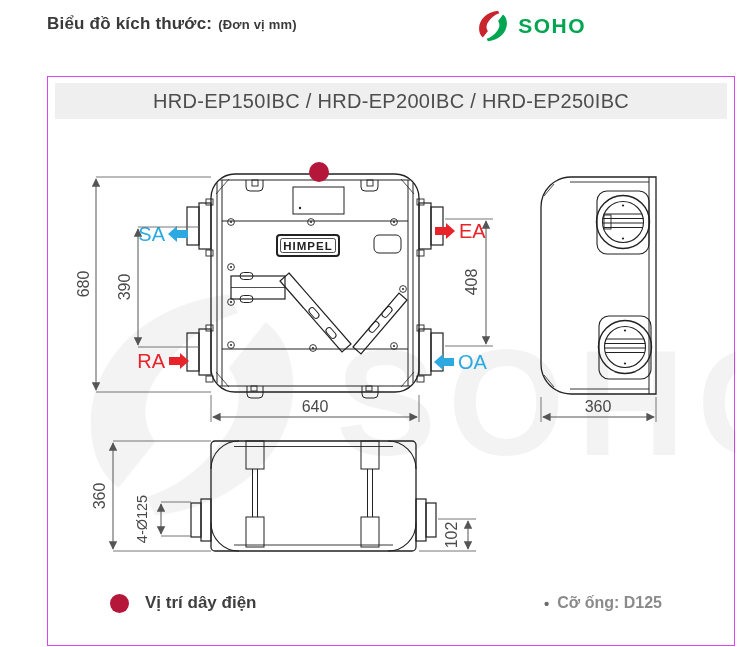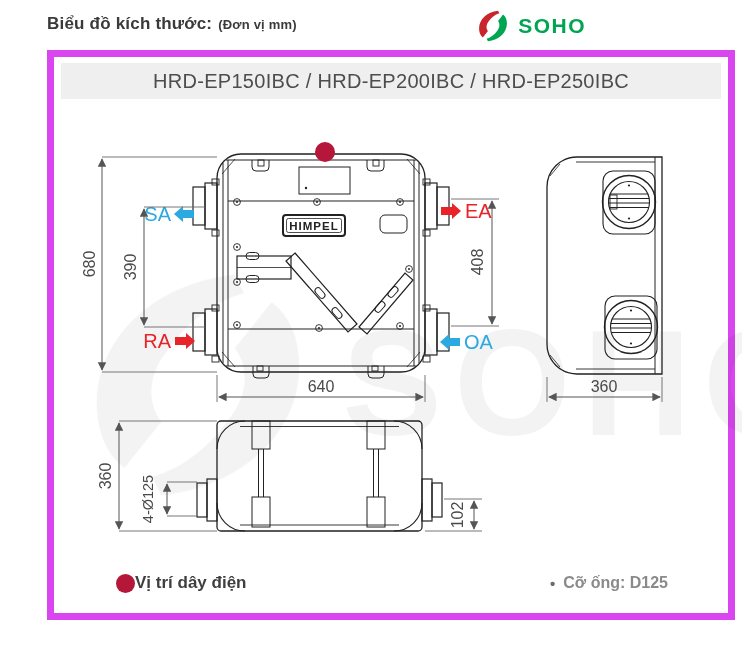--- a/index.html
+++ b/index.html
@@ -6,29 +6,29 @@
   body{width:750px;height:647px;position:relative;font-family:"Liberation Sans",sans-serif;overflow:hidden;}
 
   
   .topbar{position:absolute;left:0;top:0;width:614px;height:56px;}
   .page-title{position:absolute;left:47px;top:14px;font-size:17px;font-weight:bold;color:#3a3a3a;letter-spacing:.2px;}
   .page-title .unit{font-size:13px;margin-left:6px;color:#3a3a3a;}
   .brand{position:absolute;right:28px;top:6px;display:flex;align-items:center;gap:6px;}
   .brand-name{color:#00A551;font-weight:bold;font-size:21px;letter-spacing:1.5px;}
 
   
-  .panel{position:absolute;left:47px;top:50px;width:688px;height:570px;background:#fff;border:7px solid #d946ef;box-sizing:border-box;}
+  .panel{position:absolute;left:47px;top:76px;width:688px;height:570px;background:#fff;border:1px solid #d946ef;box-sizing:border-box;}
   .model-band{margin:6px 7px 0 7px;height:36px;background:#efefef;display:flex;align-items:center;justify-content:center;
               font-size:20px;color:#4d4d4d;letter-spacing:.3px;}
   .wm{position:absolute;left:0;top:40px;pointer-events:none;}
   .diagram{position:absolute;left:0;top:40px;}
 
   
   .legend{position:absolute;left:62px;top:510px;width:552px;height:32px;display:flex;align-items:center;justify-content:space-between;}
-  .legend-left{display:flex;align-items:center;}
+  .legend-left{display:flex;align-items:center;gap:16px;}
   .legend-dot{width:19px;height:19px;border-radius:50%;background:#B5173A;display:inline-block;}
   .legend-label{font-size:17px;font-weight:bold;color:#3f3f3f;}
   .legend-right{font-size:16px;font-weight:bold;color:#8a8a8a;display:flex;align-items:center;gap:8px;}
   .legend-right .bullet{color:#6b6b6b;font-size:15px;}
 
   svg text{font-family:"Liberation Sans",sans-serif;}
   .dim-text{font-size:16px;fill:#4a4a4a;}
   .dim-text-sm{font-size:14.5px;fill:#4a4a4a;}
   .port-text{font-size:20px;font-weight:400;}
   .himpel-text{font-size:11.5px;font-weight:bold;letter-spacing:1px;fill:#222;}

